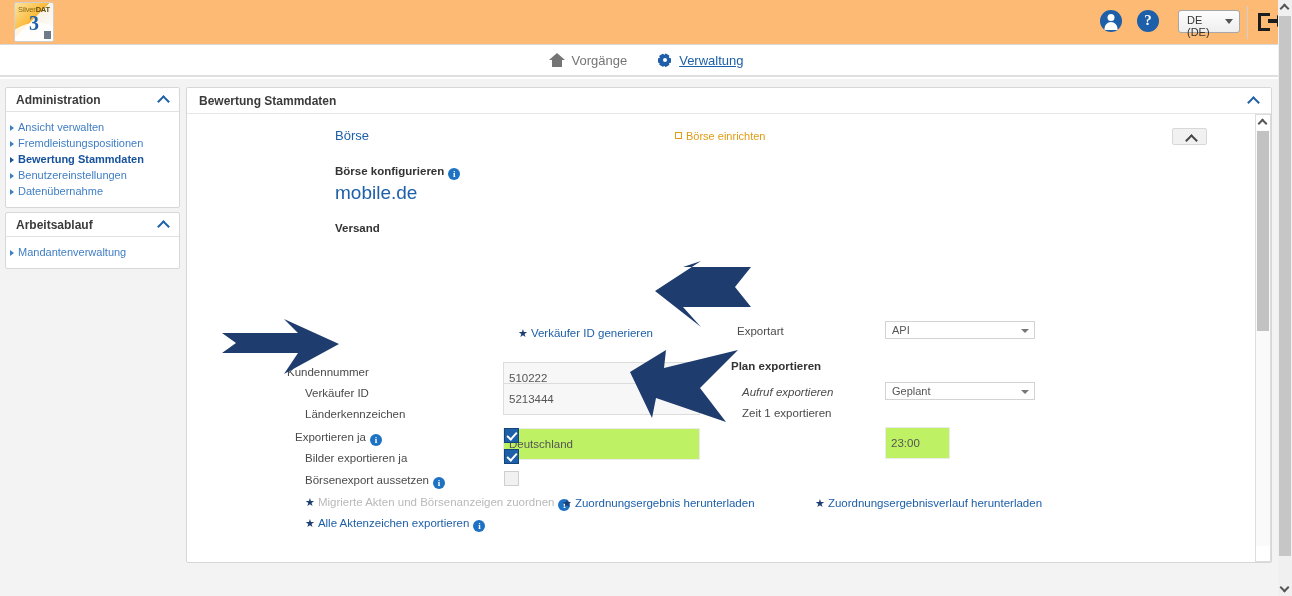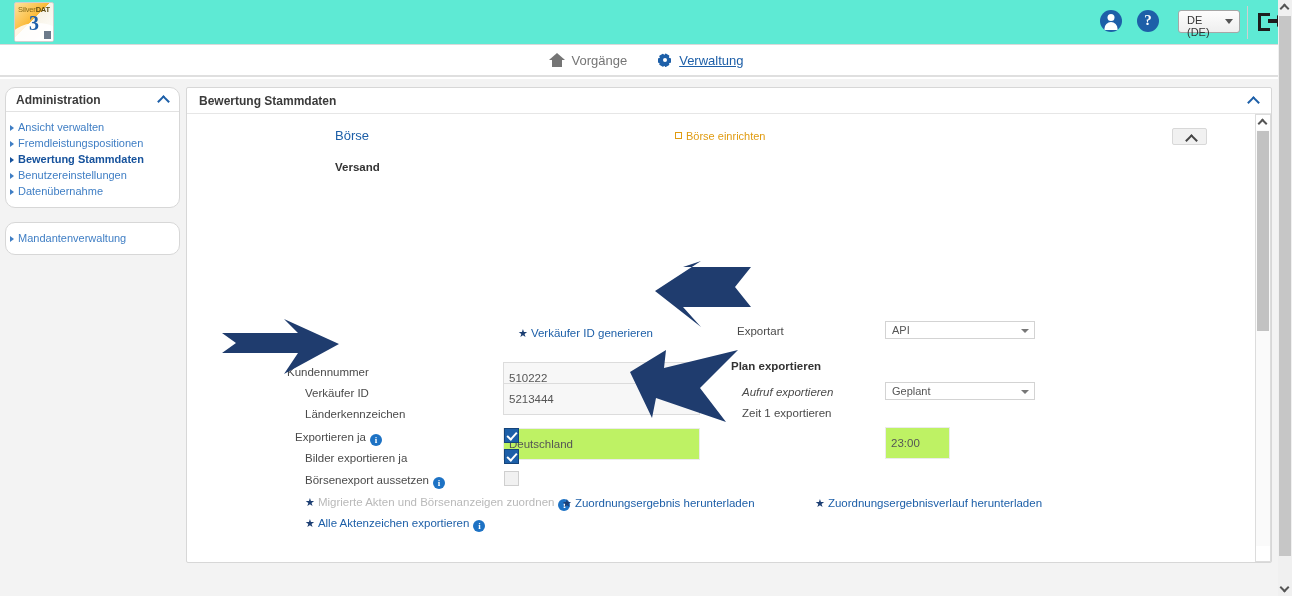--- a/index.html
+++ b/index.html
@@ -10,21 +10,21 @@
     background: #ffffff;
     font-family: "Liberation Sans", sans-serif;
     font-size: 12px;
     color: #333;
   }
   #app { position: relative; width: 1292px; height: 596px; }
 
   
   .topbar {
     position: absolute; top: 0; left: 0; width: 1292px; height: 45px;
-    background: #5eead4; border-bottom: 1px solid #d9d9d9;
+    background: #fdba74; border-bottom: 1px solid #d9d9d9;
   }
   .logo {
     position: absolute; left: 14px; top: 2px;
     width: 40px; height: 40px;
     border: 1px solid #cfcfcf; border-radius: 2px;
     background: linear-gradient(135deg,#fde3a0 0%, #fbb936 45%, #f8f3e6 46%, #ffffff 100%);
     overflow: hidden;
   }
   .logo .lg-top {
     position:absolute; top:2px; left:0; width:100%;
@@ -109,21 +109,21 @@
   .gear-ico .gc { position:absolute; left:2px; top:2px; width:11px; height:11px;
     border-radius:50%; background:#1d5fa8; }
   .gear-ico .gh { position:absolute; left:5.5px; top:5.5px; width:4px; height:4px;
     border-radius:50%; background:#fff; z-index:2; }
 
   
   .page { position:absolute; top:79px; left:0; width:1292px; height:517px; background:#f3f3f3; }
 
   
   .sidebar { position:absolute; left:5px; top:8px; width:175px; }
-  .panel { background:#fff; border:1px solid #d7d7d7; border-radius:10px; margin-bottom:14px; }
+  .panel { background:#fff; border:1px solid #d7d7d7; border-radius:2px; margin-bottom:4px; }
   .panel-head {
     height:24px; border-bottom:1px solid #e2e2e2; padding:0 10px;
     display:flex; align-items:center; justify-content:space-between;
     font-weight:bold; font-size:12px; color:#3b3b3b;
   }
   .chev-up, .chev-dn {
     width:10px; height:10px; position:relative; cursor:pointer;
   }
   .chev-up::before, .chev-dn::before {
     content:""; position:absolute; left:0; top:2px; width:7px; height:7px;
@@ -309,20 +309,24 @@
         <div class="panel-body">
           <div class="side-link">Ansicht verwalten</div>
           <div class="side-link">Fremdleistungspositionen</div>
           <div class="side-link sel">Bewertung Stammdaten</div>
           <div class="side-link">Benutzereinstellungen</div>
           <div class="side-link">Datenübernahme</div>
         </div>
       </div>
 
       <div class="panel">
+        <div class="panel-head">
+          <span>Arbeitsablauf</span>
+          <span class="chev-up"></span>
+        </div>
         <div class="panel-body">
           <div class="side-link">Mandantenverwaltung</div>
         </div>
       </div>
 
     </div>
 
     <div class="main">
 
 
@@ -337,21 +341,25 @@
             <div class="inner">
 
               <div class="boerse-title">Börse</div>
 
               <div class="boerse-setup">
                 <span class="bx"></span><span>Börse einrichten</span>
               </div>
 
               <div class="collapse-btn"></div>
 
-
+              <div class="konfig">
+                <span>Börse konfigurieren</span><span class="info-ico">i</span>
+              </div>
+
+              <div class="mobilede">mobile.de</div>
 
               <div class="versand">Versand</div>
 
               <div class="genlink">
                 <span class="star">★</span><span>Verkäufer ID generieren</span>
               </div>
 
               <div class="lbl" style="left:100px; top:238px;">Kundennummer</div>
               <div class="lbl" style="left:118px; top:259px;">Verkäufer ID</div>
               <div class="lbl" style="left:118px; top:280px;">Länderkennzeichen</div>

